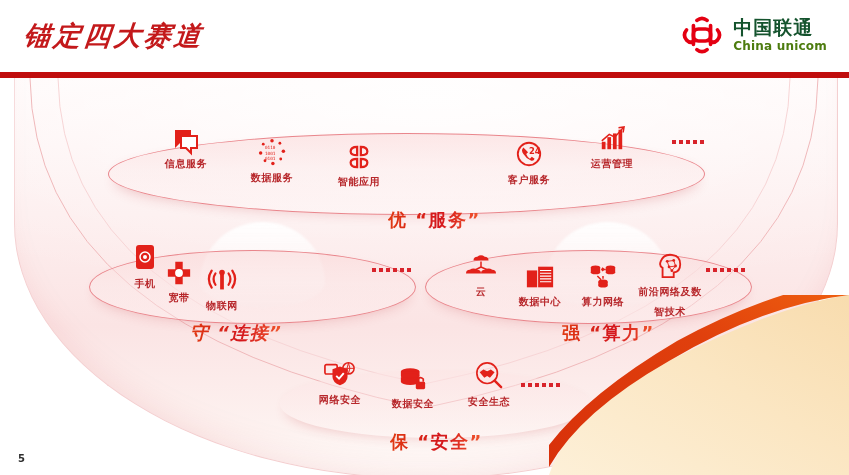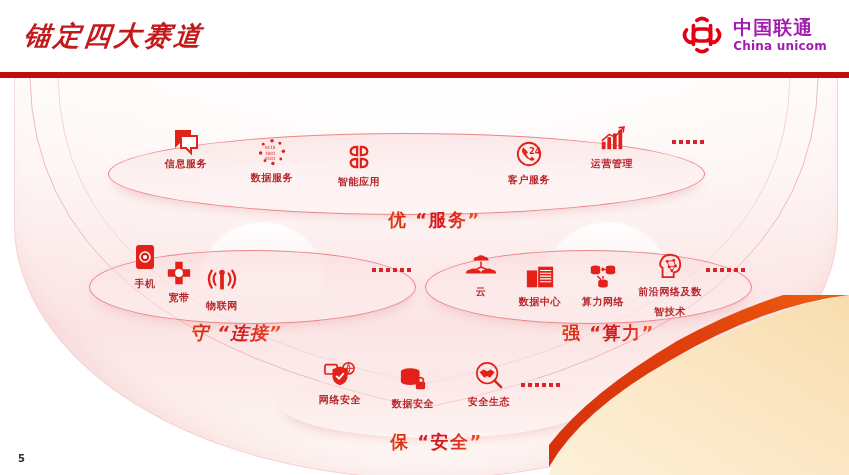--- a/index.html
+++ b/index.html
@@ -20,22 +20,22 @@
     transform:skewX(-6deg);
     white-space:nowrap;
   }
   .title-rule{
     position:absolute;left:0;top:72px;width:849px;height:6px;
     background:#c00d0d;
   }
   .logo{position:absolute;right:22px;top:17px;display:flex;align-items:center;gap:9px;}
   .logo-mark{width:44px;height:36px;}
   .logo-txt{display:flex;flex-direction:column;line-height:1;}
-  .logo-cn{font-size:19px;font-weight:700;color:#a21caf;letter-spacing:1px;}
-  .logo-en{font-size:12px;font-weight:700;color:#a21caf;letter-spacing:.2px;margin-top:3px;}
+  .logo-cn{font-size:19px;font-weight:700;color:#14532d;letter-spacing:1px;}
+  .logo-en{font-size:12px;font-weight:700;color:#4d7c0f;letter-spacing:.2px;margin-top:3px;}
 
   
   .stage{position:absolute;left:0;top:78px;width:849px;height:397px;overflow:hidden;}
   .bowl{
     position:absolute;left:14px;top:0px;width:822px;height:400px;
     border-radius:0 0 58% 58% / 0 0 74% 74%;
     background:linear-gradient(180deg,#fffafa 0%,#fdeeee 34%,#fbe4e4 62%,#fdf2f0 88%,#fffdfb 100%);
     border:1px solid #f4cfd0;border-top:none;
     box-shadow:inset 0 -22px 40px -28px rgba(197,30,40,.18);
   }

